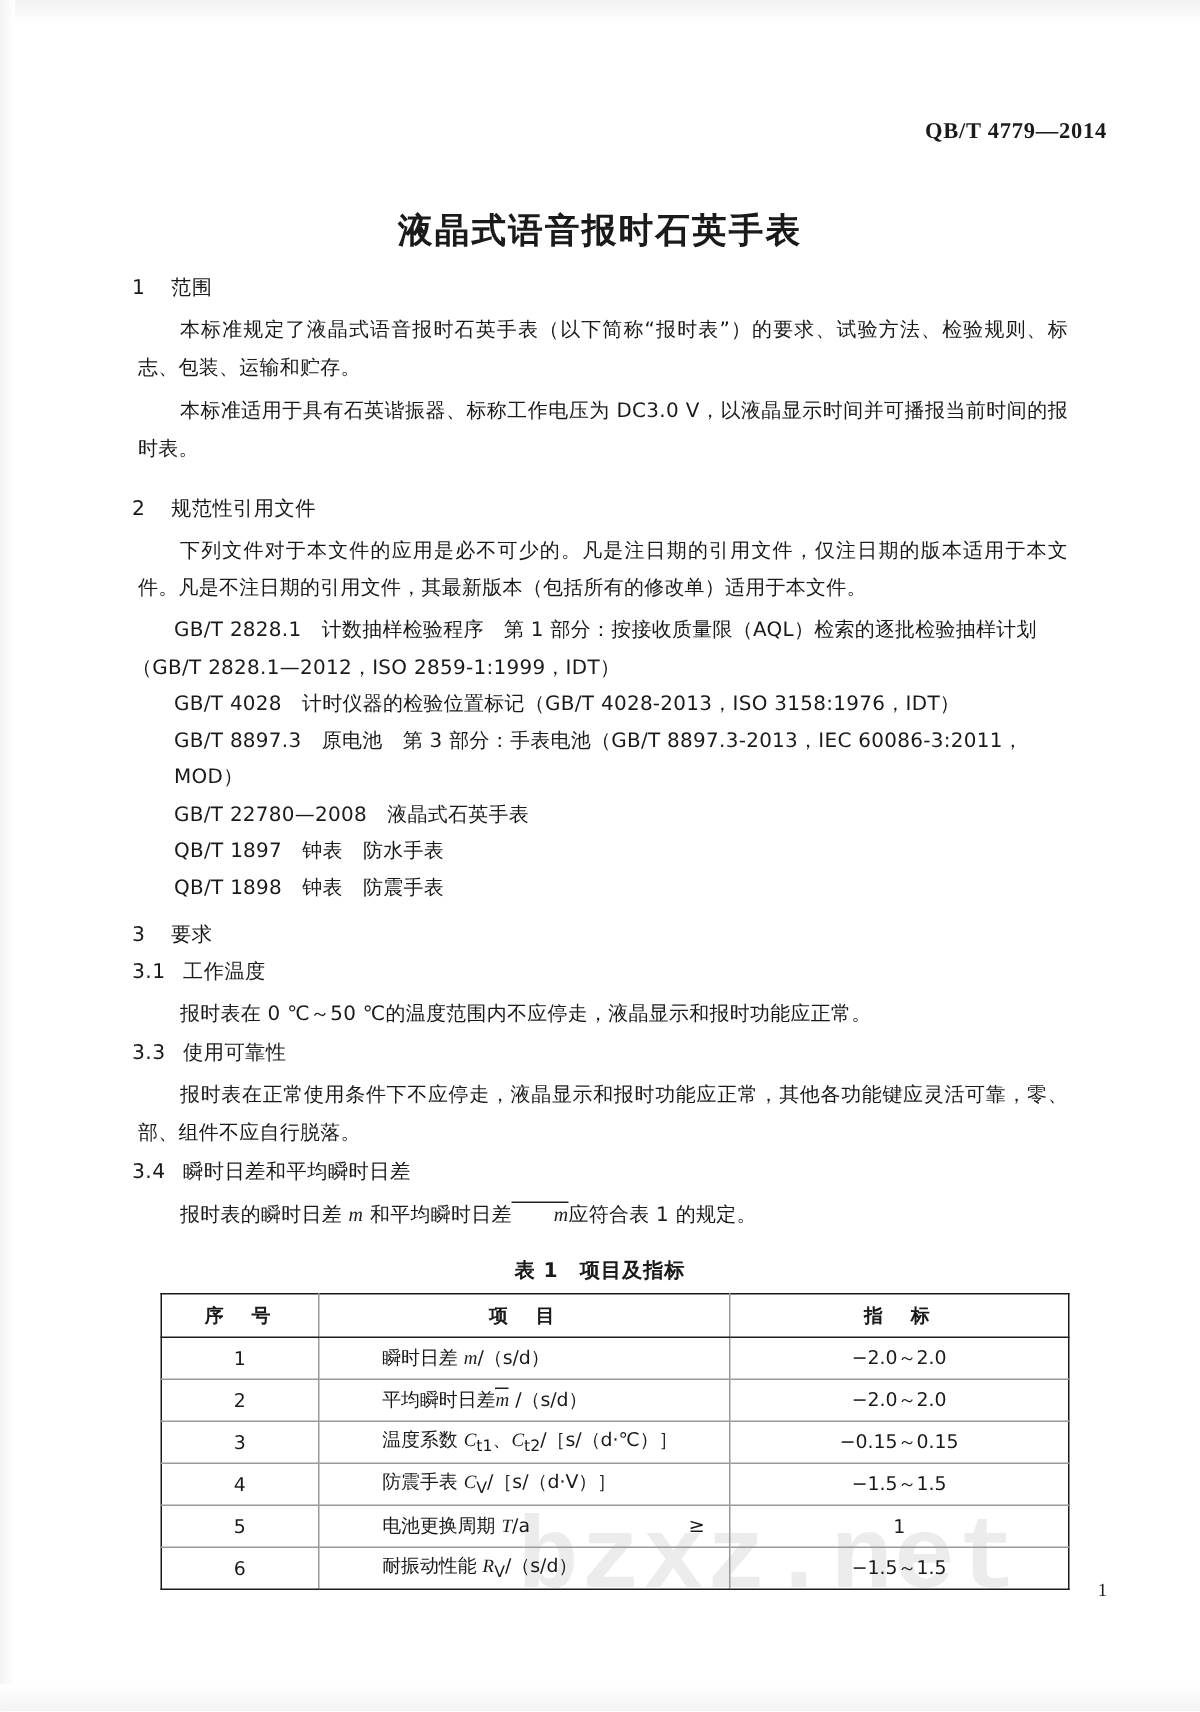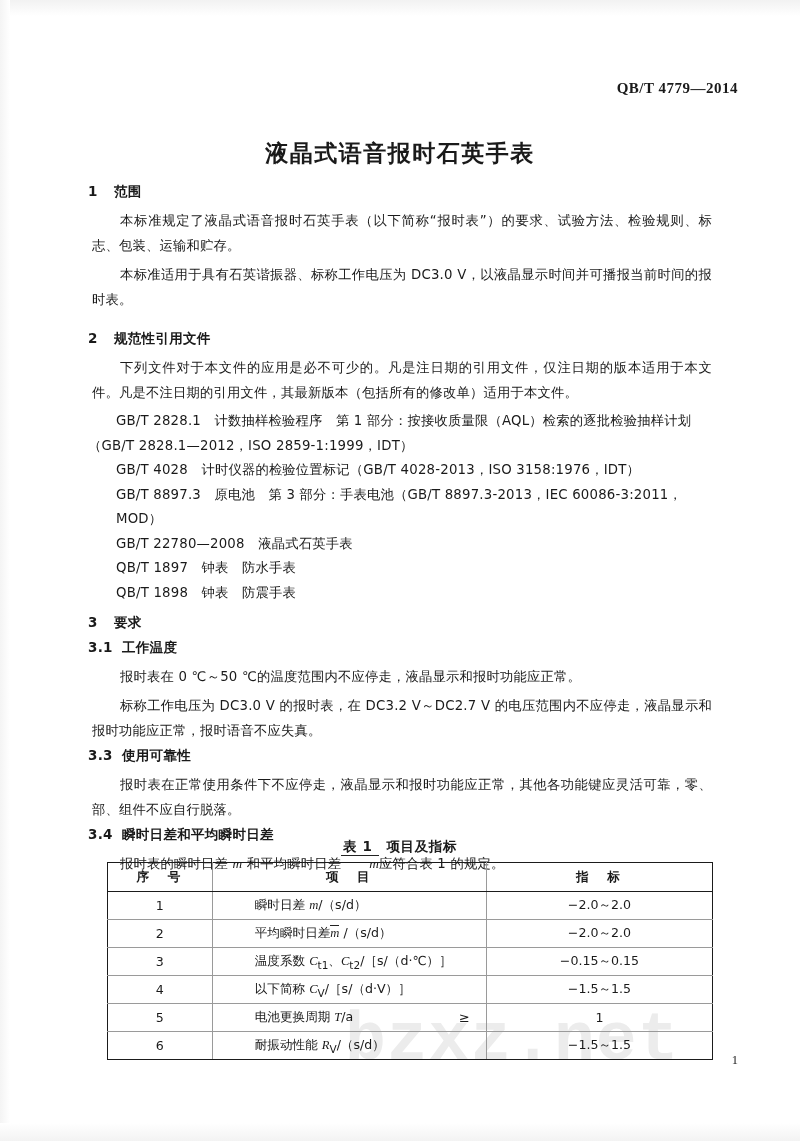--- a/index.html
+++ b/index.html
@@ -66,21 +66,21 @@
 
   .body-area {
     position: absolute;
     left: 88px;
     top: 183px;
     width: 628px;
   }
 
   .clause-h {
     font-size: 13.5px;
-    font-weight: bold;
+    font-weight: normal;
     margin: 0 0 7px 0;
     letter-spacing: 0.3px;
   }
   .clause-h .num { display: inline-block; min-width: 26px; }
   .clause-h.sub { margin-top: 3px; }
   .clause-h.sub .num { min-width: 34px; }
 
   p.para {
     font-size: 13.3px;
     line-height: 25px;
@@ -197,21 +197,20 @@
 
     <div class="clause-h">
       <span class="num">3</span><span>要求</span>
     </div>
 
     <div class="clause-h sub">
       <span class="num">3.1</span><span>工作温度</span>
     </div>
     <p class="para indent">报时表在 0 ℃～50 ℃的温度范围内不应停走，液晶显示和报时功能应正常。</p>
 
-    <p class="para indent">标称工作电压为 DC3.0 V 的报时表，在 DC3.2 V～DC2.7 V 的电压范围内不应停走，液晶显示和报时功能应正常，报时语音不应失真。</p>
 
     <div class="clause-h sub">
       <span class="num">3.3</span><span>使用可靠性</span>
     </div>
     <p class="para indent">报时表在正常使用条件下不应停走，液晶显示和报时功能应正常，其他各功能键应灵活可靠，零、部、组件不应自行脱落。</p>
 
     <div class="clause-h sub">
       <span class="num">3.4</span><span>瞬时日差和平均瞬时日差</span>
     </div>
     <p class="para indent"><span>报时表的瞬时日差 </span><span class="mono-i">m</span><span> 和平均瞬时日差</span><span class="mono-i ovl">m</span><span>应符合表 1 的规定。</span></p>
@@ -256,21 +255,21 @@
               <span><span>温度系数 </span><span class="mono-i">C</span><sub>t1</sub><span>、</span><span class="mono-i">C</span><sub>t2</sub><span>/［s/（d·℃）］</span></span>
               <span class="ge"></span>
             </span>
           </td>
         <td class="c-val">−0.15～0.15</td>
       </tr>
       <tr>
         <td class="c-no">4</td>
         <td class="c-item">
             <span class="item-row">
-              <span><span>以下简称 </span><span class="mono-i">C</span><sub>V</sub><span>/［s/（d·V）］</span></span>
+              <span><span>防震手表 </span><span class="mono-i">C</span><sub>V</sub><span>/［s/（d·V）］</span></span>
               <span class="ge"></span>
             </span>
           </td>
         <td class="c-val">−1.5～1.5</td>
       </tr>
       <tr>
         <td class="c-no">5</td>
         <td class="c-item">
             <span class="item-row">
               <span><span>电池更换周期 </span><span class="mono-i">T</span><span>/a</span></span>

